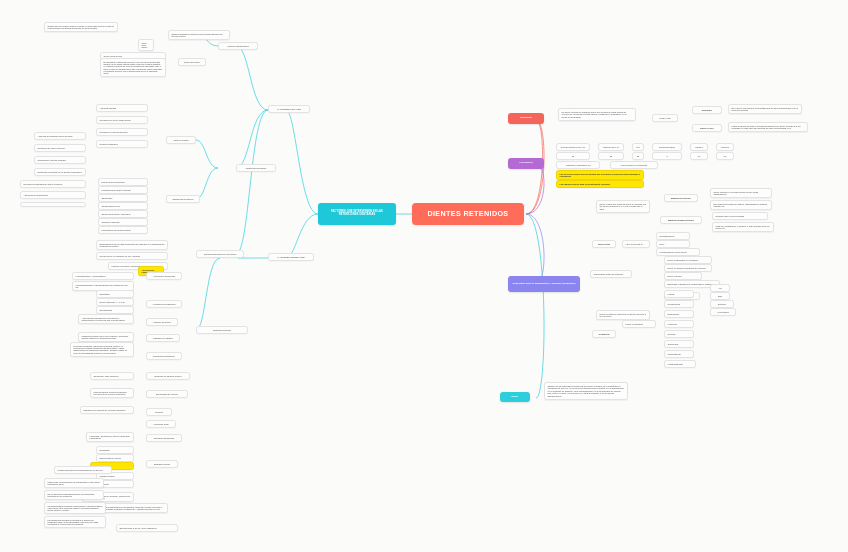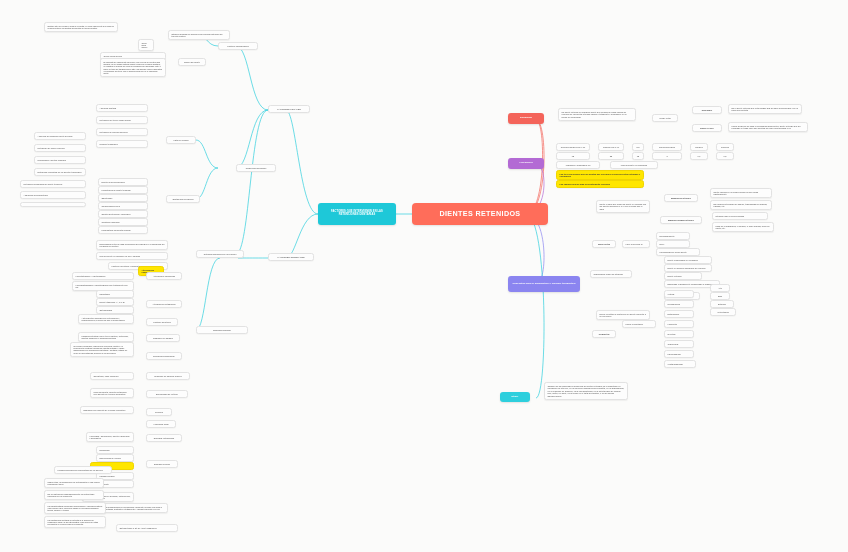--- a/index.html
+++ b/index.html
@@ -70,21 +70,21 @@
       <path d="M220 258 C206 258 206 330 196 330" stroke="#2ecfdd"></path>
 
       <path d="M546 214 C566 214 566 120 556 120" stroke="#f4645a" transform="translate(-20,0)"></path>
       <path d="M526 214 C548 214 548 120 536 120" stroke="#f4645a"></path>
       <path d="M526 214 C548 214 548 164 536 164" stroke="#b36ad4"></path>
       <path d="M526 214 C548 214 548 284 536 284" stroke="#8b85f0"></path>
       <path d="M526 214 C548 214 548 398 536 398" stroke="#2ecfdd"></path>
     </g>
   </svg>
 
-  <div class="node pill" id="root-node" style="left:412px;top:203px;width:136px;height:22px;">DIENTES RETENIDOS</div>
+  <div class="node pill" id="root-node" style="left:412px;top:203px;width:112px;height:22px;">DIENTES RETENIDOS</div>
 
   <div class="node pill" id="left-hub" style="left:318px;top:203px;width:78px;height:22px;">FACTORES QUE INTERVIENEN EN LAS RETENCIONES DENTARIAS</div>
 
   <div class="node leaf c sm" style="left:268px;top:105px;width:42px;">FACTORES LOCALES</div>
 
   <div class="node leaf c" style="left:218px;top:42px;width:40px;">Factores embriológicos</div>
   <div class="node leaf c" style="left:178px;top:58px;width:28px;">Origen del diente</div>
   <div class="node leaf" style="left:100px;top:52px;width:66px;">Tercer molar inferior</div>
   <div class="node leaf tiny" style="left:100px;top:58px;width:66px;">El momento de cada diente es propio, pero con los de los otros dos molares, es un cambio epitelial común al final de la lámina dentaria; en embargo el maxilar del lecho se desarrolla con apropiado corte a hacer un túnel de transigencia de sitio. Mal anclaje a unión laborantes a la oblación que tiene con el angular molar que no lo empareda dento.</div>
   <div class="node leaf tiny" style="left:168px;top:30px;width:62px;">Situación anómala del germen puede provocar detención del trayecto eruptivo.</div>

